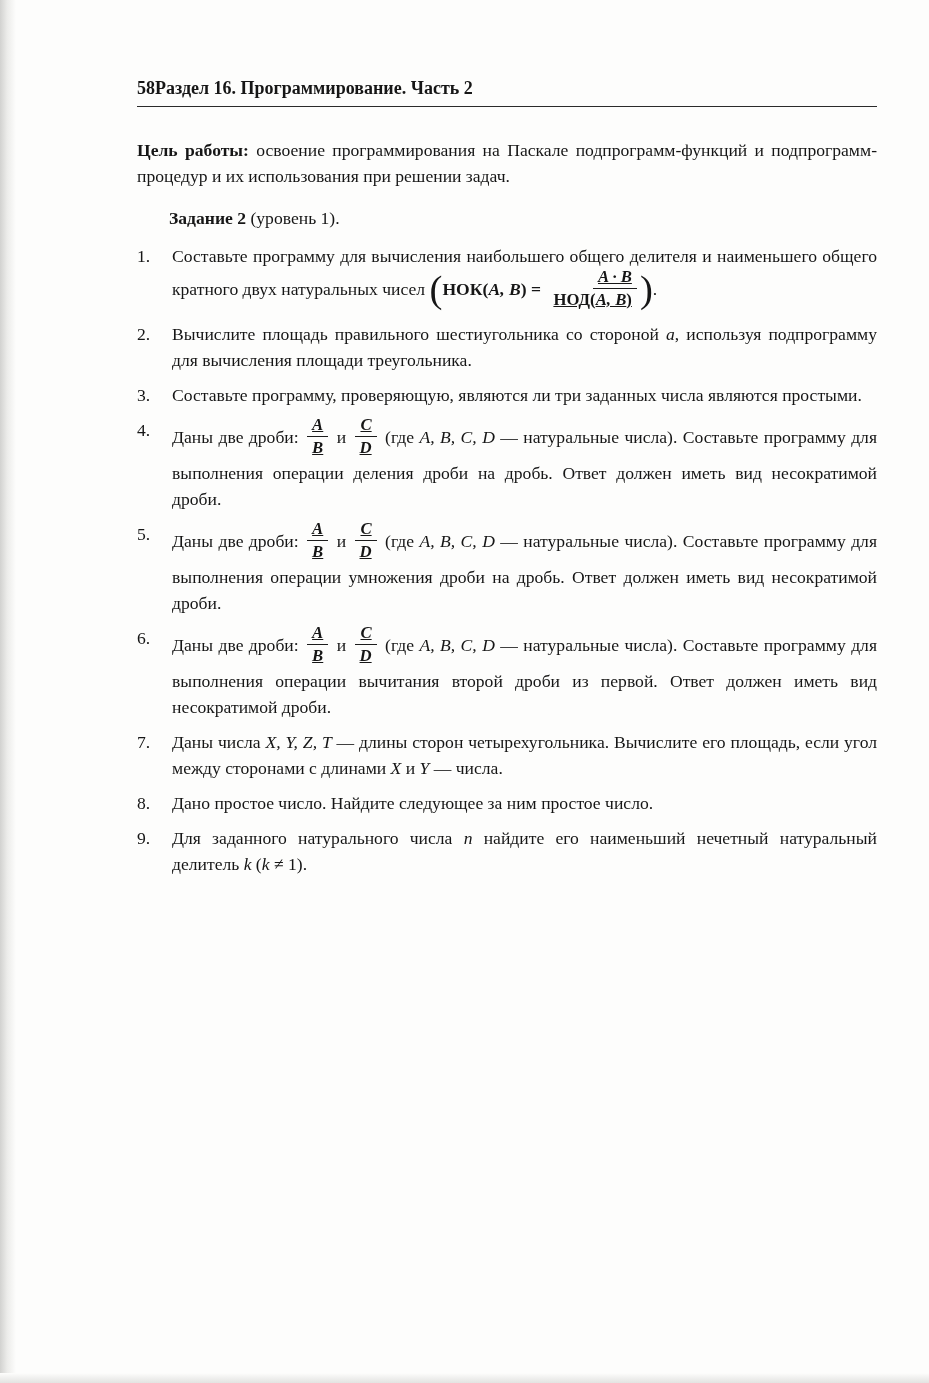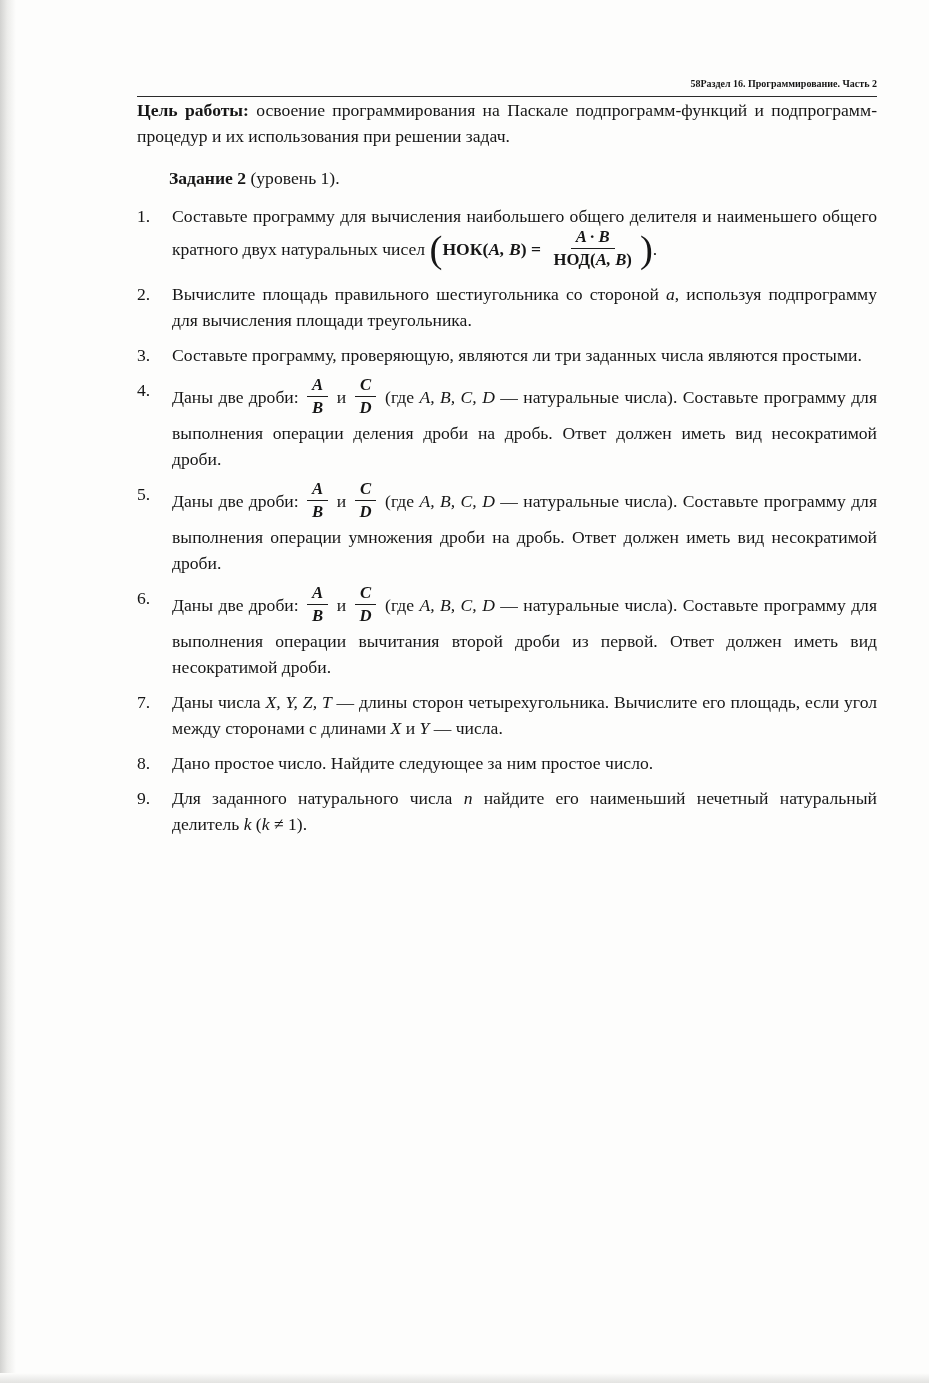--- a/index.html
+++ b/index.html
@@ -21,60 +21,60 @@
   .edge-bottom{
     position:absolute;left:0;bottom:0;width:100%;height:10px;
     background:linear-gradient(0deg,#e3e3e1 0%,#fdfdfc 100%);
   }
   .content{
     position:absolute;left:137px;top:78px;width:740px;
     color:#161616;
   }
   
   .runhead{
-    display:flex;justify-content:flex-end;align-items:baseline;
-    font-size:10px;font-weight:bold;
+    display:flex;justify-content:flex-start;align-items:baseline;
+    font-size:18px;font-weight:bold;
   }
   .head-rule{
     border:none;border-top:1.6px solid #2a2a2a;
     margin:7px 0 0 0;
   }
   
   .title{
     margin-top:44px;
     font-family:"Liberation Sans","DejaVu Sans",sans-serif;
     font-size:22.5px;line-height:32px;
     letter-spacing:.2px;
   }
   .title .t-bold{font-weight:bold;font-style:normal;}
   .title .t-ital{font-style:italic;font-weight:normal;}
   
   .bodytext{font-size:17.6px;line-height:26px;text-align:justify;}
   .para{margin:0;}
-  .para.first{}
+  .para.first{margin-top:30px;}
   .para .lead{font-weight:bold;}
   .para.indent{text-indent:32px;}
   .section-head{
     text-indent:32px;margin:16px 0 12px 0;
   }
   .section-head b{font-weight:bold;}
   
   .tasks{margin-top:4px;}
   .task{display:flex;margin-bottom:9px;}
   .task-num{flex:0 0 35px;}
   .task-body{flex:1;text-align:justify;}
   
   .ivar{font-style:italic;}
   .fbold{font-weight:bold;}
   .fvar{font-weight:bold;font-style:italic;}
   .nowrap{white-space:nowrap;}
   .frac{
-    display:inline-flex;flex-direction:column;align-items:center;
+    display:inline-flex;flex-direction:column;align-items:flex-end;
     vertical-align:middle;line-height:20px;font-size:0.95em;
-    margin:0 3px;position:relative;top:-2px;
+    margin:0 3px;position:relative;top:-2px;text-decoration:underline;
   }
   .frac .fnum{padding:0 5px 1px 5px;border-bottom:1.5px solid #1c1c1c;}
   .frac .fden{padding:1px 5px 0 5px;}
   .bigparen{
     font-size:2.2em;font-weight:normal;vertical-align:middle;
     line-height:0;position:relative;top:-2px;
   }
 </style>
 </head>
 <body>

